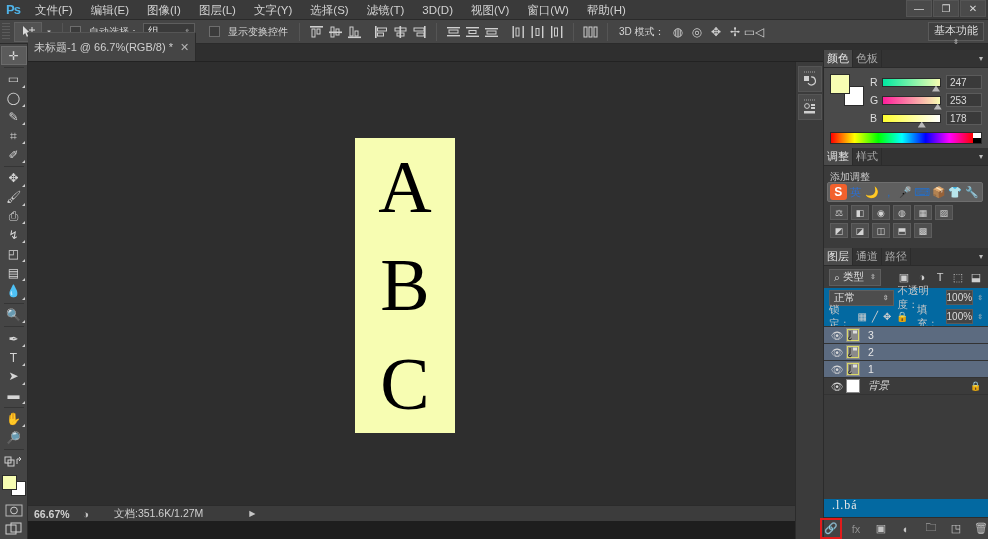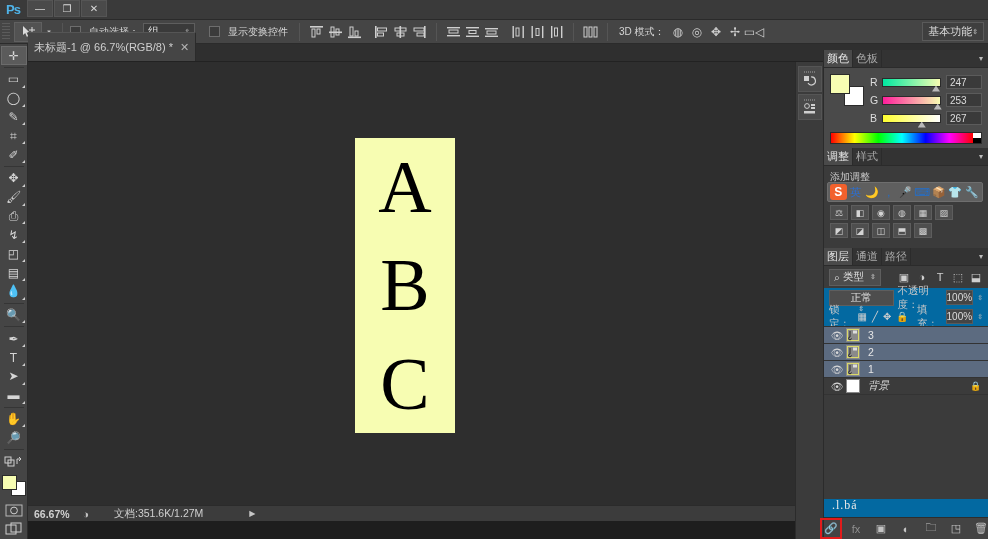--- a/index.html
+++ b/index.html
@@ -61,21 +61,21 @@
     justify-content:space-between;
   }
   .opt-select .arr { font-size:7px; color:#c0c0c0; line-height:7px;}
   .align-ico {
     width:17px; height:18px; display:flex; align-items:center; justify-content:center;
     margin:0 1px; color:#cfcfcf;
   }
   .ws-select {
     height:19px; background:#3f3f3f; border:1px solid #5a5a5a; color:#dadada;
     display:flex; align-items:center; padding:0 5px; font-size:11px; margin-right:4px;
-    min-width:54px; justify-content:space-between;
+    min-width:54px; justify-content:space-between;flex-direction:column;
   }
 
   
   .tabstrip {
     position:absolute; left:28px; top:44px; right:0; height:18px;
     background:#2f2f2f; border-bottom:1px solid #222; display:flex; align-items:flex-end;
   }
   .doctab {
     height:29px; background:#454545; color:#cfcfcf; font-size:11px;
     display:flex; align-items:center; padding:0 6px; border-right:1px solid #2b2b2b;
@@ -226,21 +226,21 @@
     align-items:center; padding:0 4px; gap:3px; color:#ddd; font-size:10.5px;
   }
   .lp-kind .arr { font-size:7px; margin-left:3px;}
   .lp-fico { width:14px; text-align:center; color:#cfcfcf; font-size:11px;}
   .lp-row2, .lp-row3 {
     height:19px; display:flex; align-items:center; padding:0 5px; gap:4px; font-size:10.5px;
   }
   .blend {
     width:75px; height:16px; background:#4d4d4d; border:1px solid #5e5e5e;
     color:#e0e0e0; display:flex; align-items:center; padding:0 4px;
-    justify-content:space-between; font-size:10.5px;flex-direction:column;
+    justify-content:space-between; font-size:10.5px;
   }
   .blend .arr{font-size:7px;}
   .numbox {
     width:30px;height:15px;background:#454545;border:1px solid #5a5a5a;color:#ddd;
     font-size:10px;display:flex;align-items:center;justify-content:center;
   }
   .tinyarr { font-size:7px; color:#c0c0c0;}
   .lockicos { display:flex; gap:5px; color:#cfcfcf; font-size:10px; align-items:center;}
 
   .lp-list { position:absolute; left:0; right:0; top:78px; bottom:40px; background:#3b3b3b;
@@ -275,20 +275,33 @@
   }
   svg { display:block; }
 </style>
 </head>
 <body>
 
 <div class="app">
 
   <div class="titlebar">
     <div class="ps-logo">Ps</div>
+    <div class="menubar" id="menubar">
+        <div class="menu-item">文件(F)</div>
+        <div class="menu-item">编辑(E)</div>
+        <div class="menu-item">图像(I)</div>
+        <div class="menu-item">图层(L)</div>
+        <div class="menu-item">文字(Y)</div>
+        <div class="menu-item">选择(S)</div>
+        <div class="menu-item">滤镜(T)</div>
+        <div class="menu-item">3D(D)</div>
+        <div class="menu-item">视图(V)</div>
+        <div class="menu-item">窗口(W)</div>
+        <div class="menu-item">帮助(H)</div>
+      </div>
     <div class="winbtns" id="winbtns">
         <div class="winbtn">—</div>
         <div class="winbtn">❐</div>
         <div class="winbtn">✕</div>
       </div>
   </div>
 
   <div class="optionsbar">
     <div class="grip"></div>
     <div class="opt-tool">
@@ -544,21 +557,21 @@
               <span class="cp-track" style="background:linear-gradient(to right,#ff1e9b,#f7fdb2)">
                 <span class="knob" style="left:96%"></span>
               </span>
               <span class="cp-val">253</span>
             </div>
             <div class="cp-line">
               <span class="cp-lab">B</span>
               <span class="cp-track" style="background:linear-gradient(to right,#ffff2e,#ffffff)">
                 <span class="knob" style="left:68%"></span>
               </span>
-              <span class="cp-val">267</span>
+              <span class="cp-val">178</span>
             </div>
           </div>
       </div>
       <div class="cp-spectrum">
         <div class="grad"></div>
         <div class="wb"></div>
       </div>
     </div>
 
     <div class="panel-tabs" id="adjtabs">

